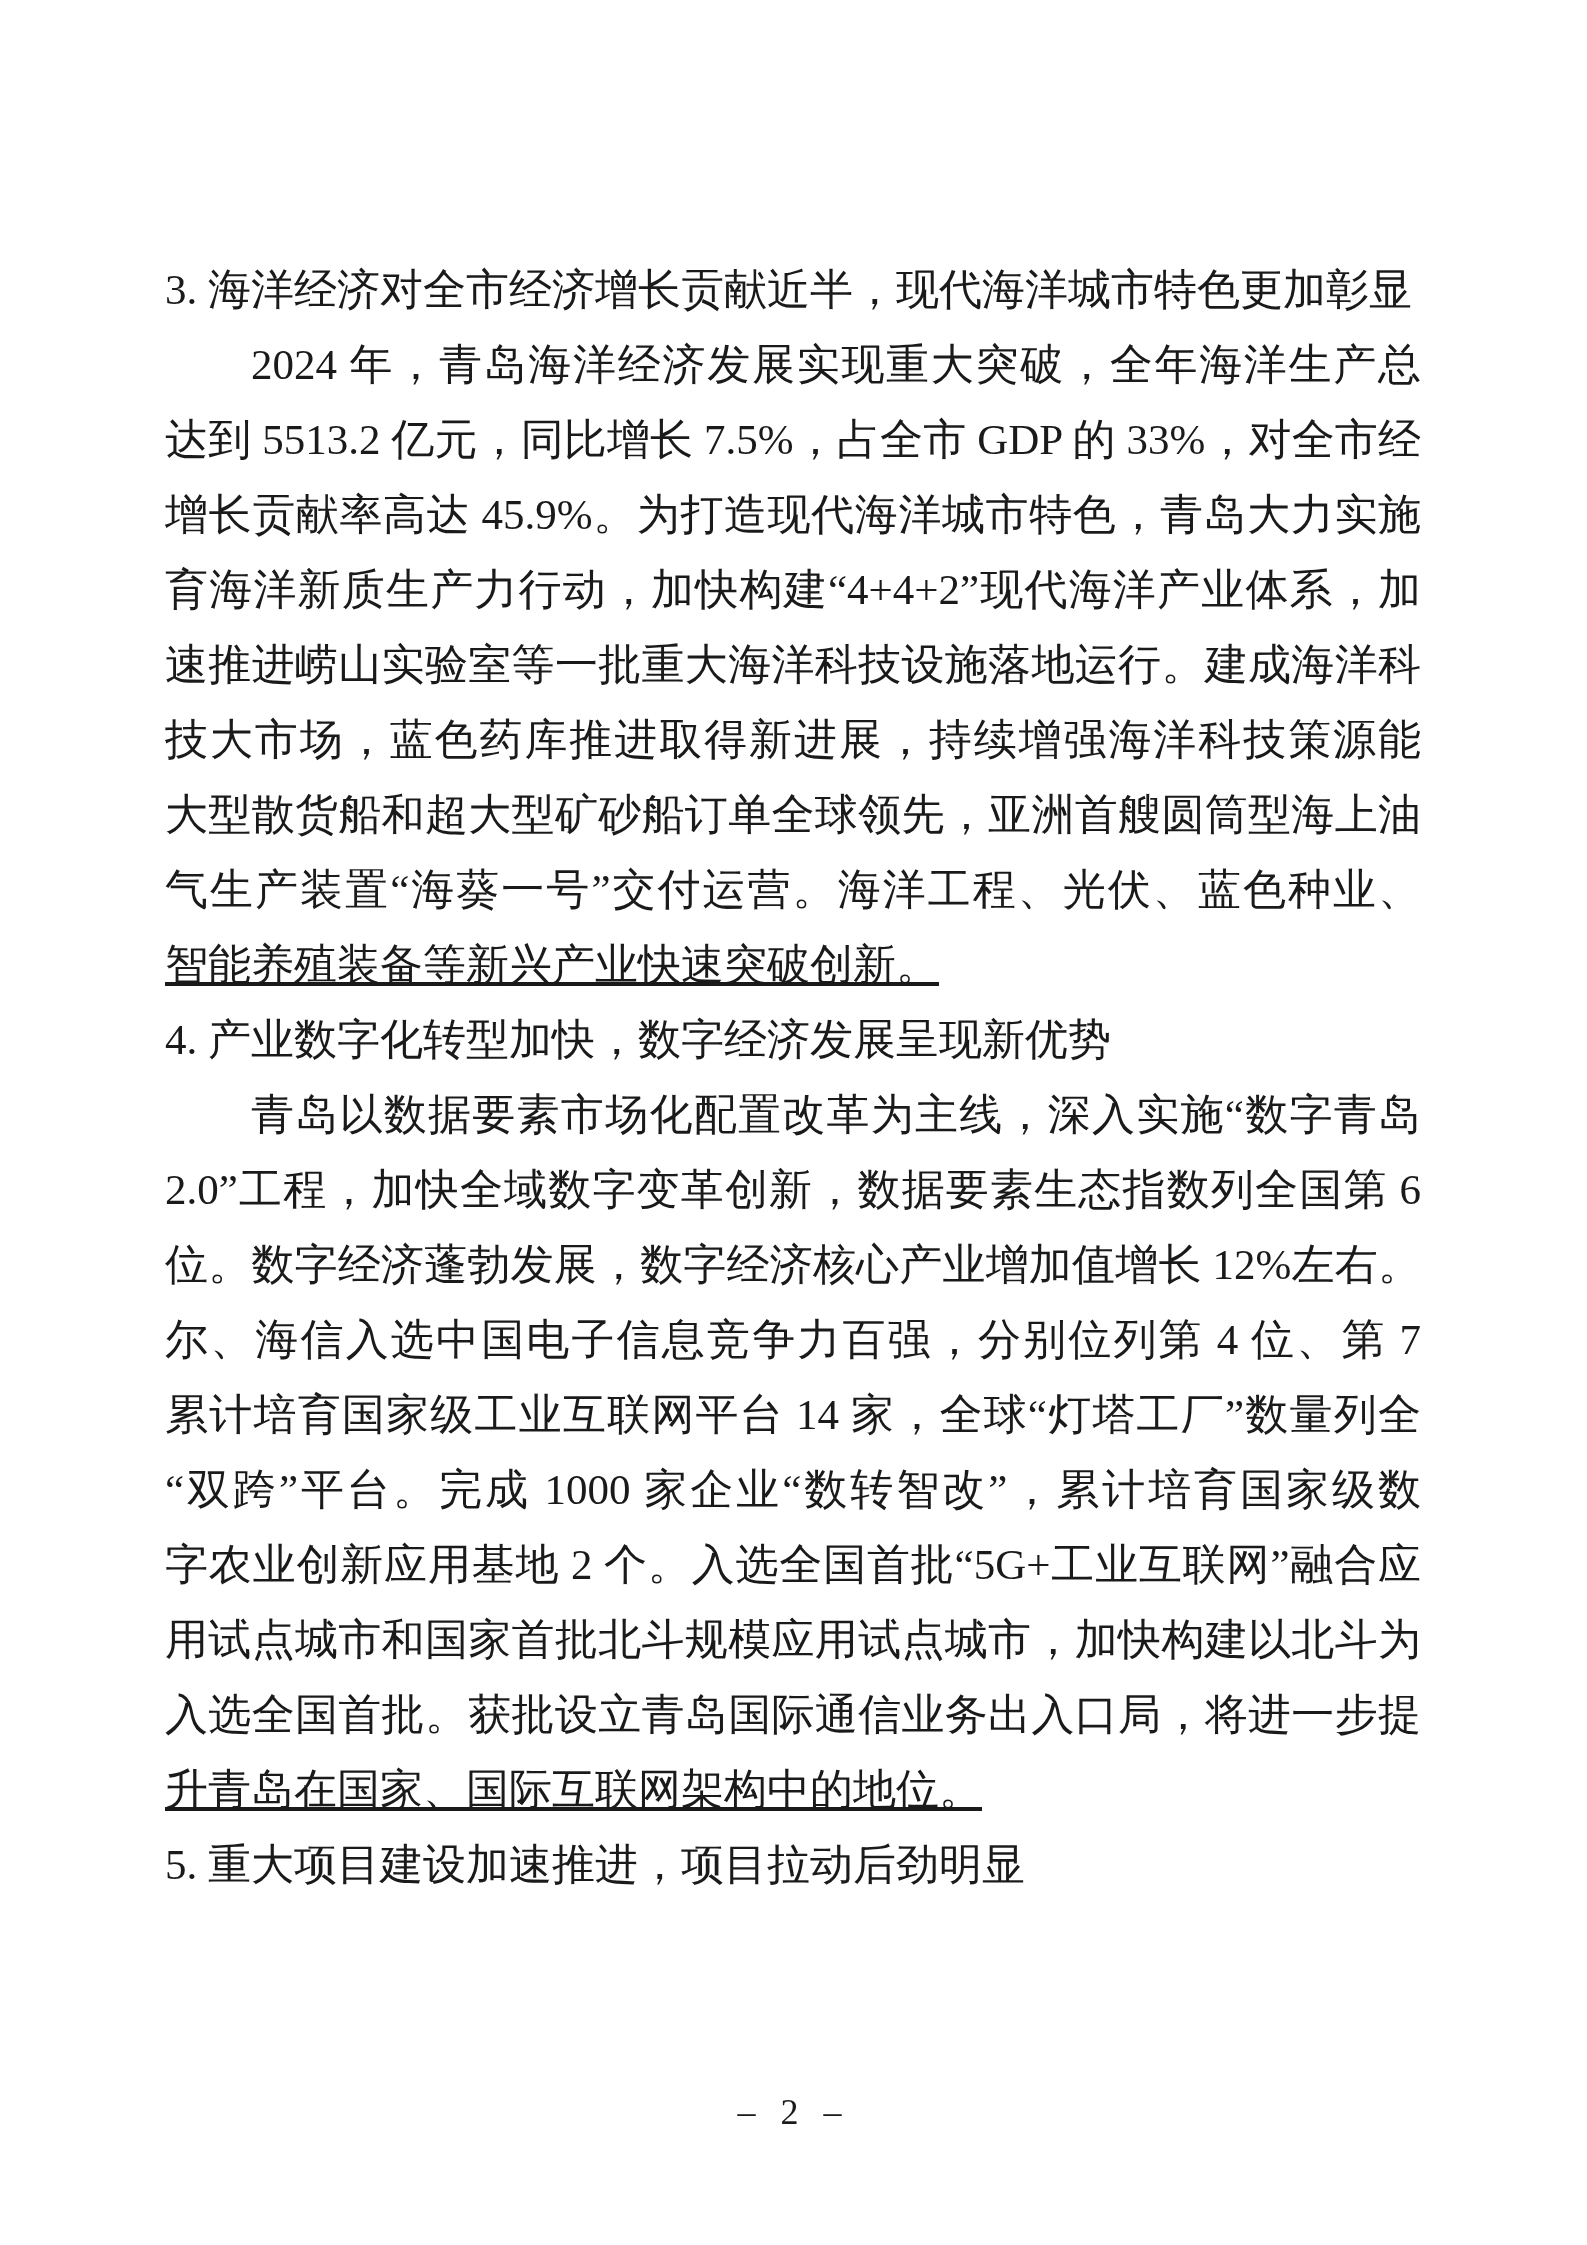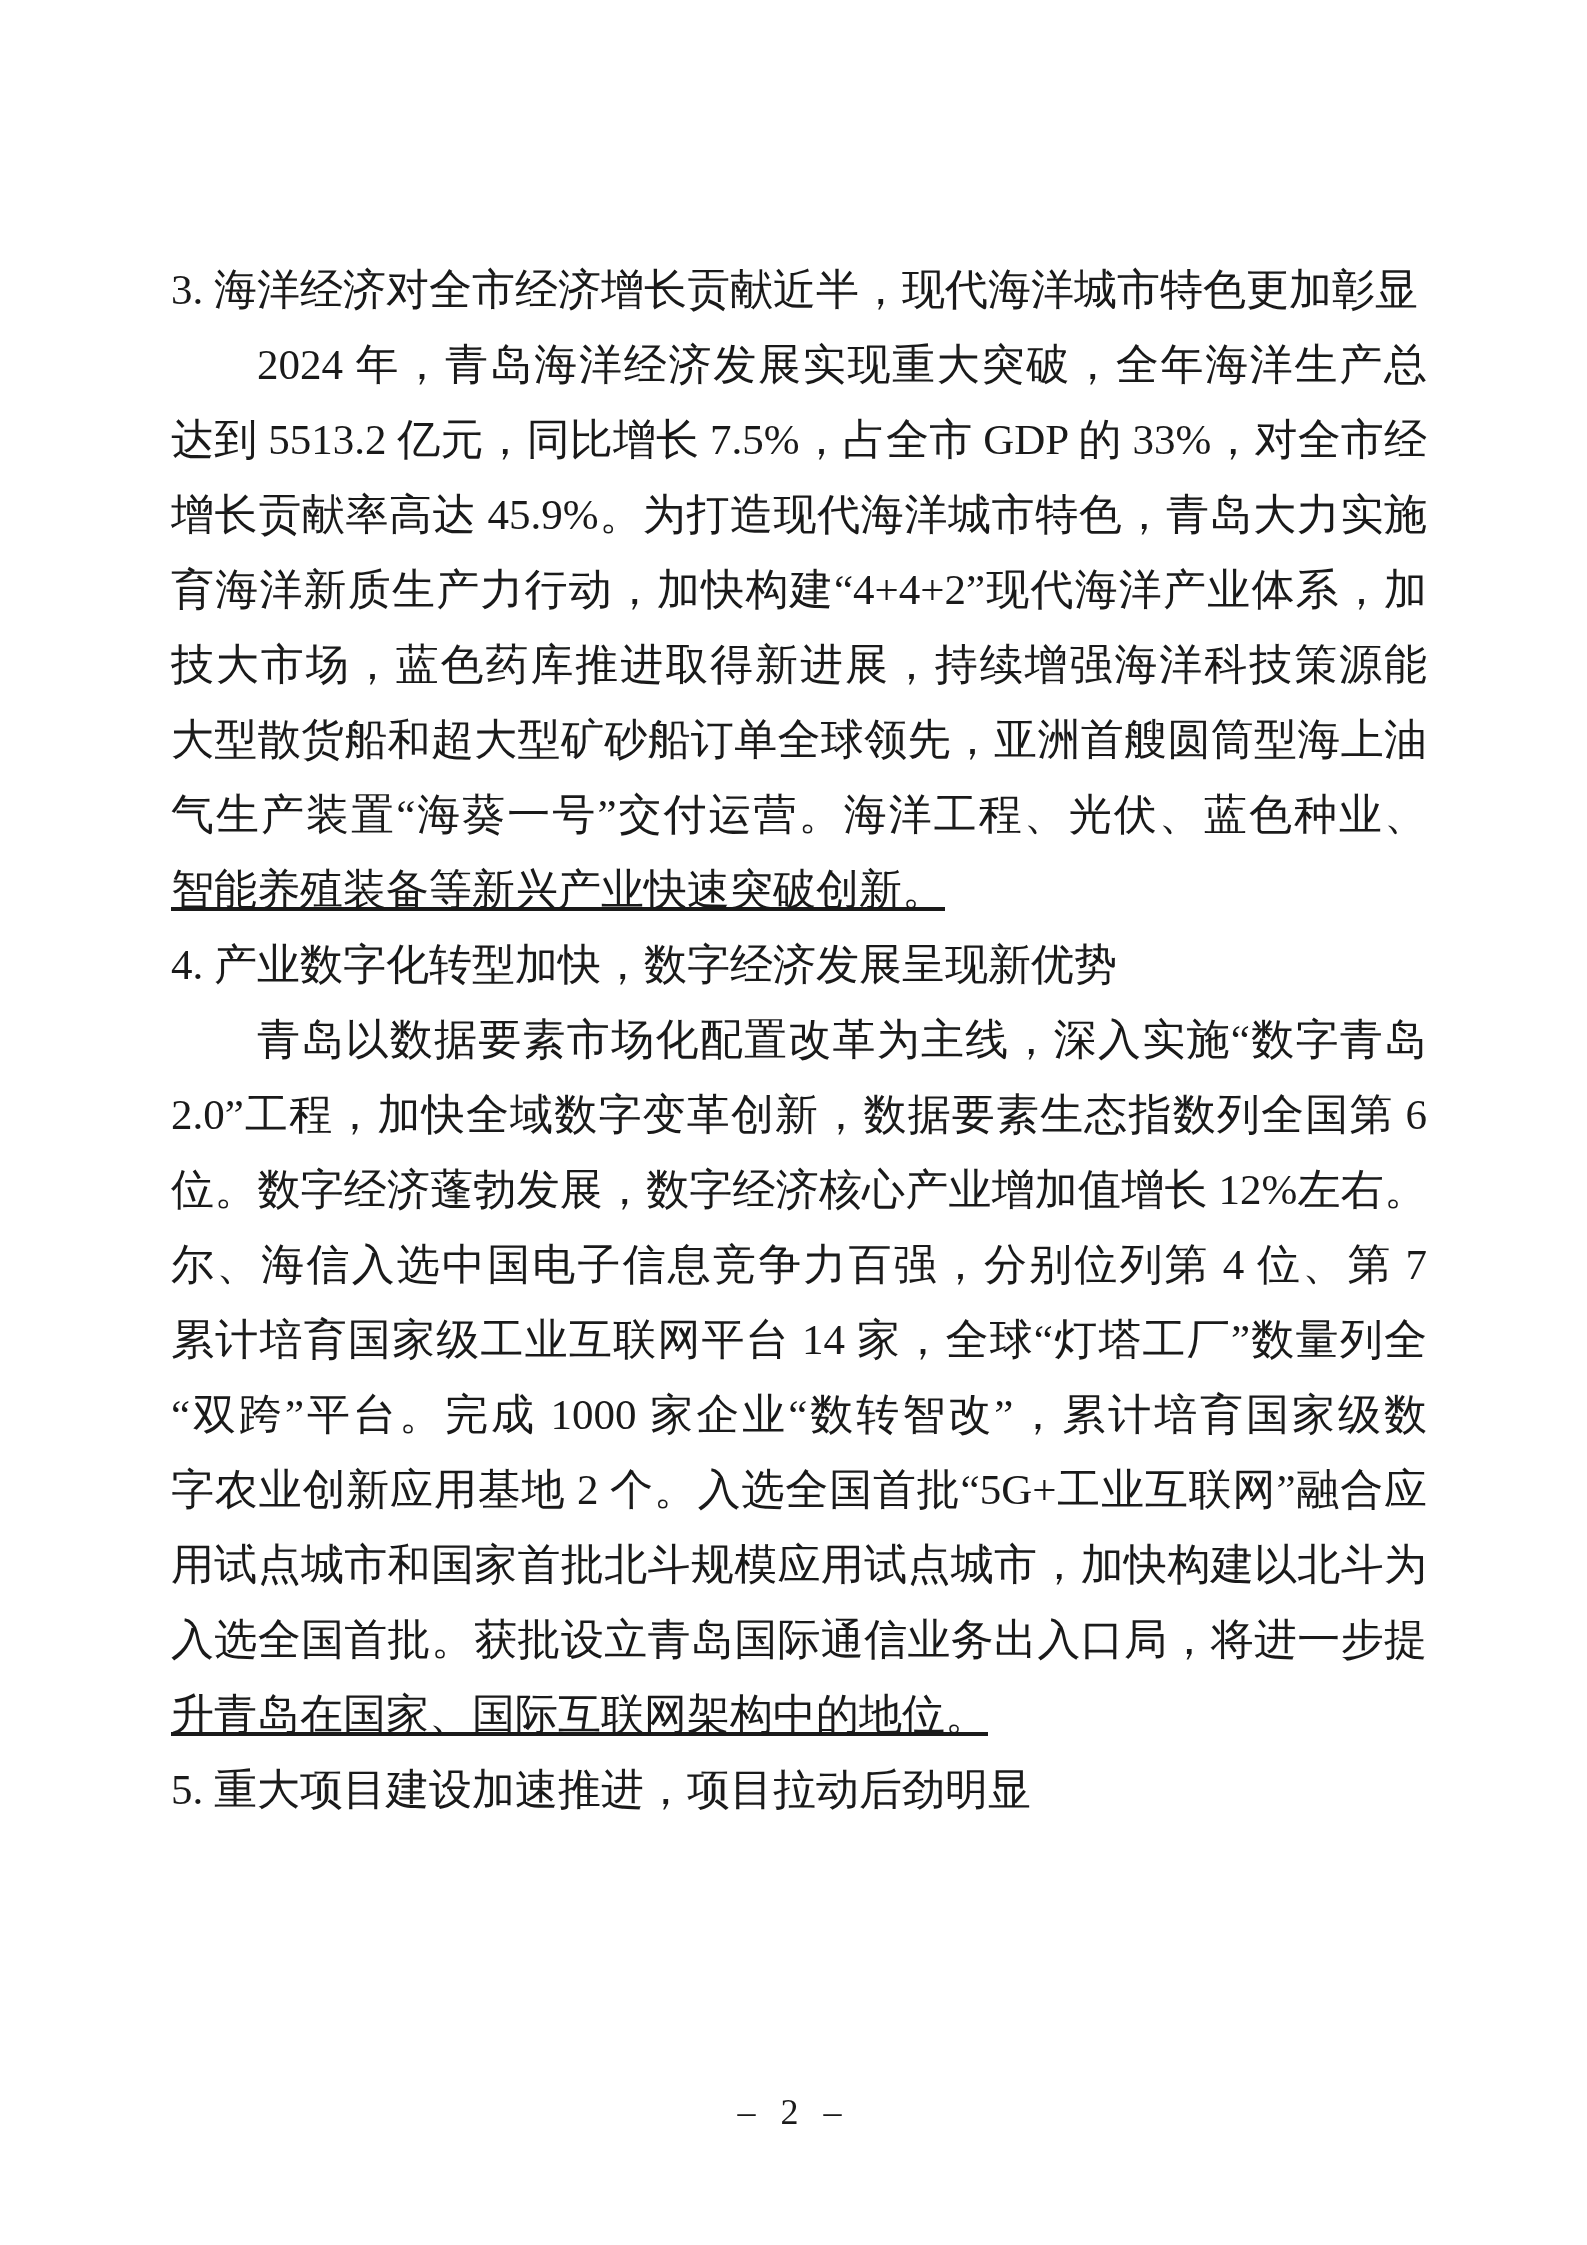--- a/index.html
+++ b/index.html
@@ -12,21 +12,21 @@
     width: 1587px;
     height: 2245px;
     margin: 0 auto;
     background: #ffffff;
     overflow: hidden;
     font-family: "Liberation Serif", "DejaVu Serif", serif;
     color: #1a1a1a;
   }
   .content {
     position: absolute;
-    left: 171px;
+    left: 165px;
     top: 252px;
     width: 1256px;
   }
   .line {
     height: 75px;
     line-height: 75px;
     font-size: 43px;
     word-break: break-all;
     white-space: normal;
     overflow: hidden;
@@ -66,20 +66,21 @@
 
 <div class="page">
   <div class="content">
 
     <div class="line heading">3. 海洋经济对全市经济增长贡献近半，现代海洋城市特色更加彰显</div>
 
     <div class="line justify indent">2024 年，青岛海洋经济发展实现重大突破，全年海洋生产总值</div>
     <div class="line justify">达到 5513.2 亿元，同比增长 7.5%，占全市 GDP 的 33%，对全市经济</div>
     <div class="line justify">增长贡献率高达 45.9%。为打造现代海洋城市特色，青岛大力实施培</div>
     <div class="line justify">育海洋新质生产力行动，加快构建“4+4+2”现代海洋产业体系，加</div>
+    <div class="line justify">速推进崂山实验室等一批重大海洋科技设施落地运行。建成海洋科</div>
     <div class="line justify">技大市场，蓝色药库推进取得新进展，持续增强海洋科技策源能力。</div>
     <div class="line justify">大型散货船和超大型矿砂船订单全球领先，亚洲首艘圆筒型海上油</div>
     <div class="line justify">气生产装置“海葵一号”交付运营。海洋工程、光伏、蓝色种业、</div>
     <div class="line last">智能养殖装备等新兴产业快速突破创新。</div>
 
     <div class="line heading">4. 产业数字化转型加快，数字经济发展呈现新优势</div>
 
     <div class="line justify indent">青岛以数据要素市场化配置改革为主线，深入实施“数字青岛</div>
     <div class="line justify">2.0”工程，加快全域数字变革创新，数据要素生态指数列全国第 6</div>
     <div class="line justify">位。数字经济蓬勃发展，数字经济核心产业增加值增长 12%左右。海</div>

